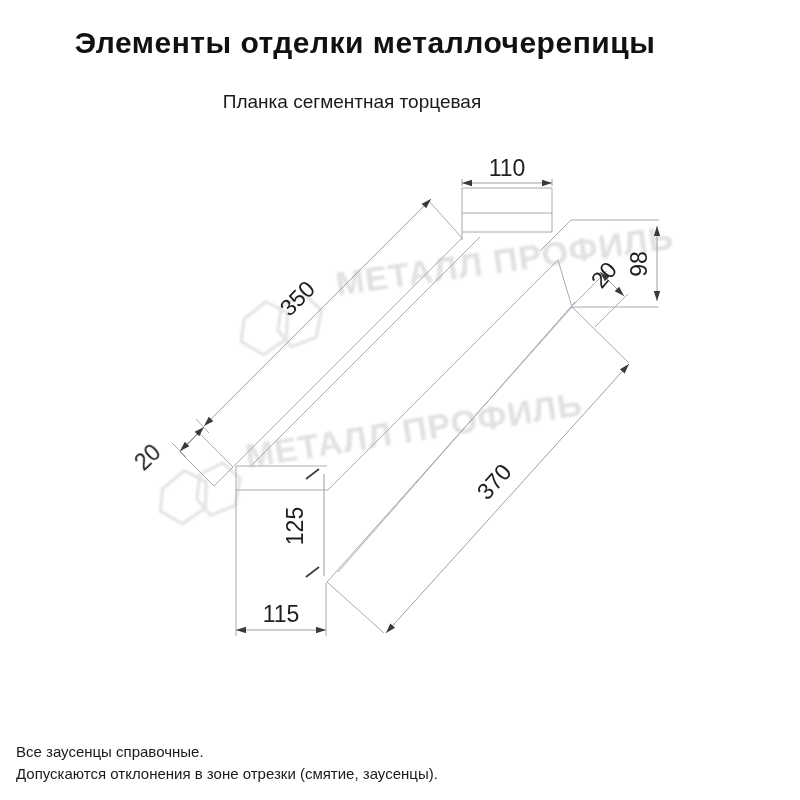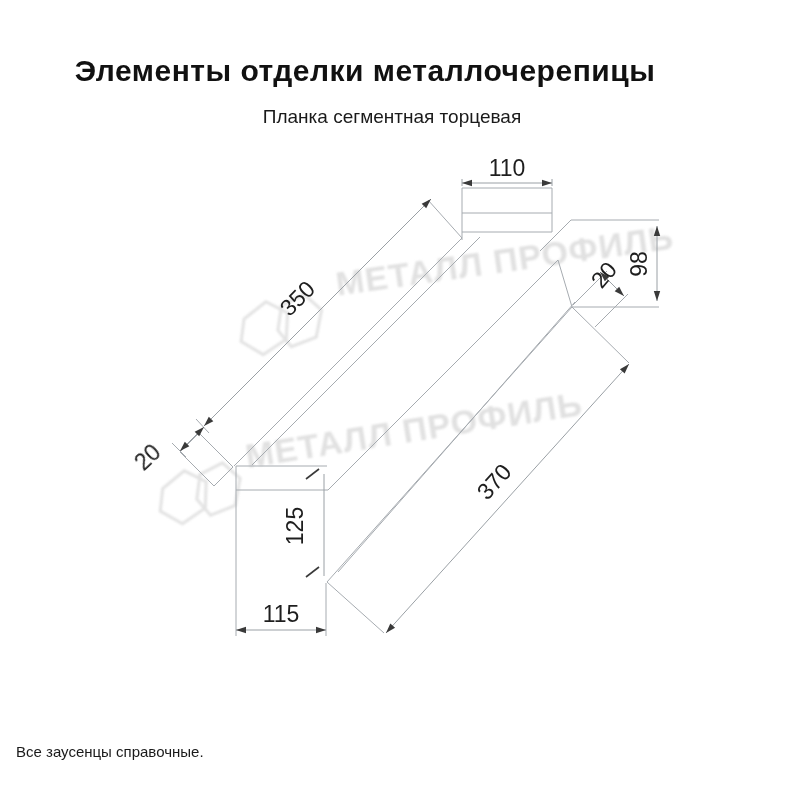--- a/index.html
+++ b/index.html
@@ -1,21 +1,21 @@
 <!DOCTYPE html>
 <html><head>
 <meta charset="utf-8">
 <style>
   html,body{margin:0;padding:0;background:#ffffff;}
   .page{position:relative;width:800px;height:800px;background:#fff;overflow:hidden;
         font-family:"Liberation Sans", sans-serif;}
   .title{position:absolute;top:26px;left:0;width:730px;text-align:center;
-         font-size:30px;font-weight:bold;color:#111;letter-spacing:0.5px;margin-top:28px;}
-  .subtitle{position:absolute;top:105px;left:0;width:704px;text-align:center;
-            font-size:19px;line-height:23px;color:#1a1a1a;margin-left:40px;}
+         font-size:30px;font-weight:bold;color:#111;letter-spacing:0.5px;}
+  .subtitle{position:absolute;top:90px;left:0;width:704px;text-align:center;
+            font-size:19px;line-height:23px;color:#1a1a1a;}
   .footer{position:absolute;left:16px;top:741px;font-size:15px;line-height:22px;color:#1a1a1a;}
   svg{position:absolute;left:0;top:0;}
   .outline{stroke:#a6abb0;stroke-width:1;fill:none;}
   .dimline{stroke:#9aa0a5;stroke-width:1;fill:none;}
   .tick{stroke:#3a3a3a;stroke-width:1.6;fill:none;}
   .dimtext{font-family:"Liberation Sans", sans-serif;font-size:23px;fill:#1e1e1e;}
   .wmtext{font-family:"Liberation Sans", sans-serif;font-size:34px;font-weight:bold;
           fill:#d9d9d9;letter-spacing:1px;}
   .wmlogo{stroke:#dcdcdc;stroke-width:3;fill:none;}
 </style>
@@ -131,14 +131,15 @@
     </g>
 
     <g>
       <path class="dimline" d="M236,630 H326" marker-start="url(#ah)" marker-end="url(#ah)"></path>
       <text class="dimtext" x="281" y="622" text-anchor="middle">115</text>
     </g>
   </svg>
 
   <div class="footer">
     <div>Все заусенцы справочные.</div>
+    <div>Допускаются отклонения в зоне отрезки (смятие, заусенцы).</div>
   </div>
 </div>
 
 </body></html>

